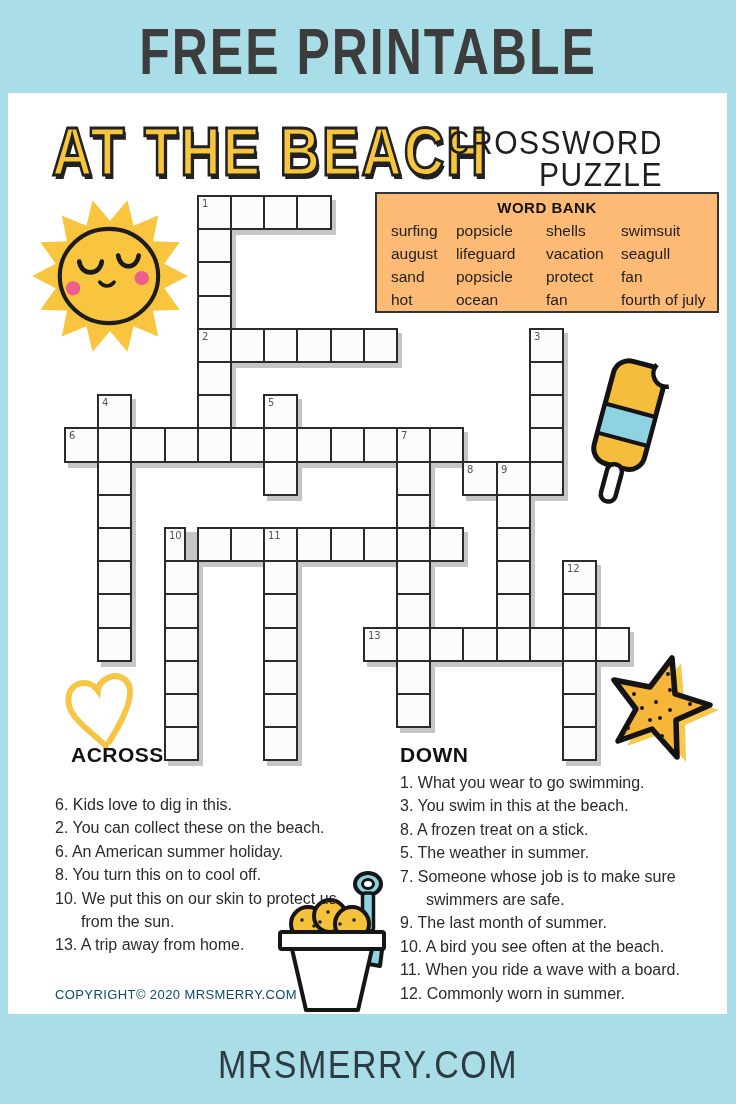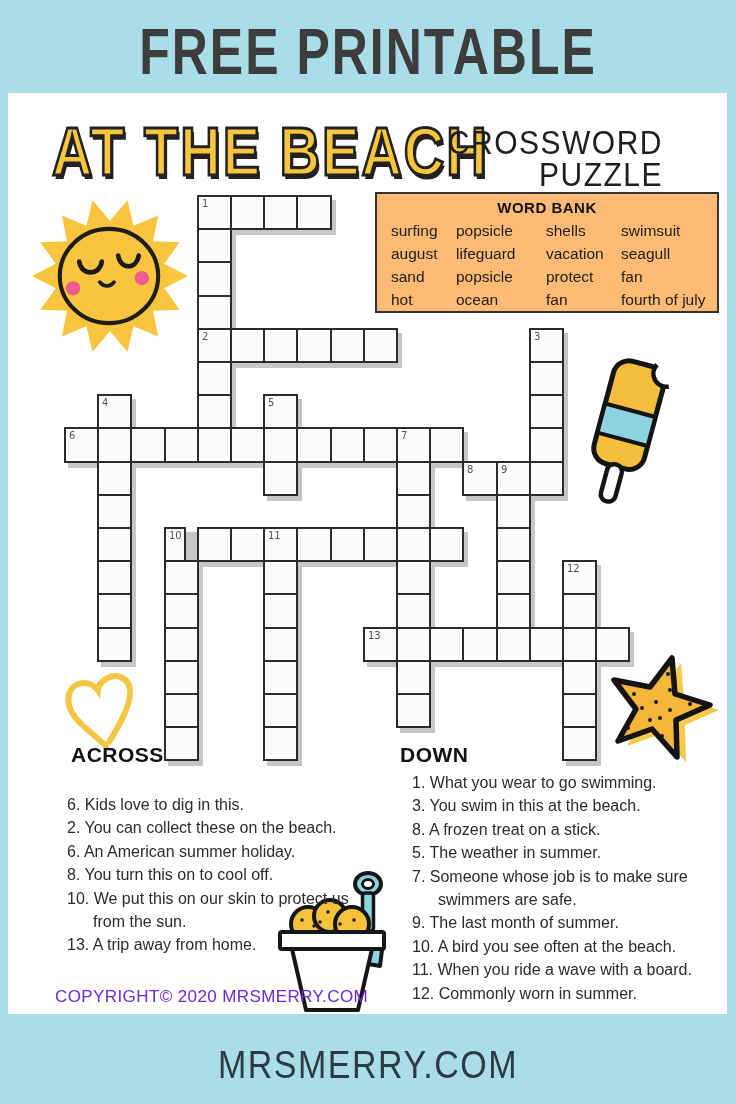--- a/index.html
+++ b/index.html
@@ -42,29 +42,29 @@
     display:grid;grid-template-columns:65px 90px 75px auto;
     padding-left:14px;font-size:15.5px;color:#1E1E1E;line-height:23px;
   }
 
   .cell{position:absolute;background:#FCFCFC;border:2px solid #2B2B2B;box-sizing:border-box;}
   .cellnum{position:absolute;top:0px;left:3px;font-family:"DejaVu Sans",sans-serif;font-size:10px;color:#555;line-height:13px;}
   .wshadow{position:absolute;background:var(--cell-shadow);}
 
   .clue-col{position:absolute;width:318px;color:#2B2B2B;}
   .clue-col h2{margin:0;font-size:21px;font-weight:800;letter-spacing:.5px;color:#121212;line-height:26px;}
-  .clue-col ul{list-style:none;margin:12px;padding:0;font-size:16px;line-height:23.4px;}
+  .clue-col ul{list-style:none;margin:0;padding:0;font-size:16px;line-height:23.4px;}
   .clue-col li{padding-left:26px;text-indent:-26px;}
   #across-section{left:55px;top:742px;}
   #across-section h2{margin-left:16px;}
   #across-section ul{margin-top:25px;}
   #down-section{left:400px;top:742px;}
   #down-section ul{margin-top:3px;}
 
-  .copyright{position:absolute;left:55px;top:987px;font-size:17px;letter-spacing:.4px;color:#6d28d9;}
+  .copyright{position:absolute;left:55px;top:987px;font-size:13px;letter-spacing:.4px;color:#0c4a6e;}
   .footer-brand{
     position:absolute;left:0;top:1042px;width:736px;text-align:center;
     font-size:34px;letter-spacing:1.5px;color:#2F3B42;font-weight:400;
     transform:scaleY(1.15);transform-origin:top center;
   }
   .icon{position:absolute;}
 </style>
 </head>
 <body>
 

